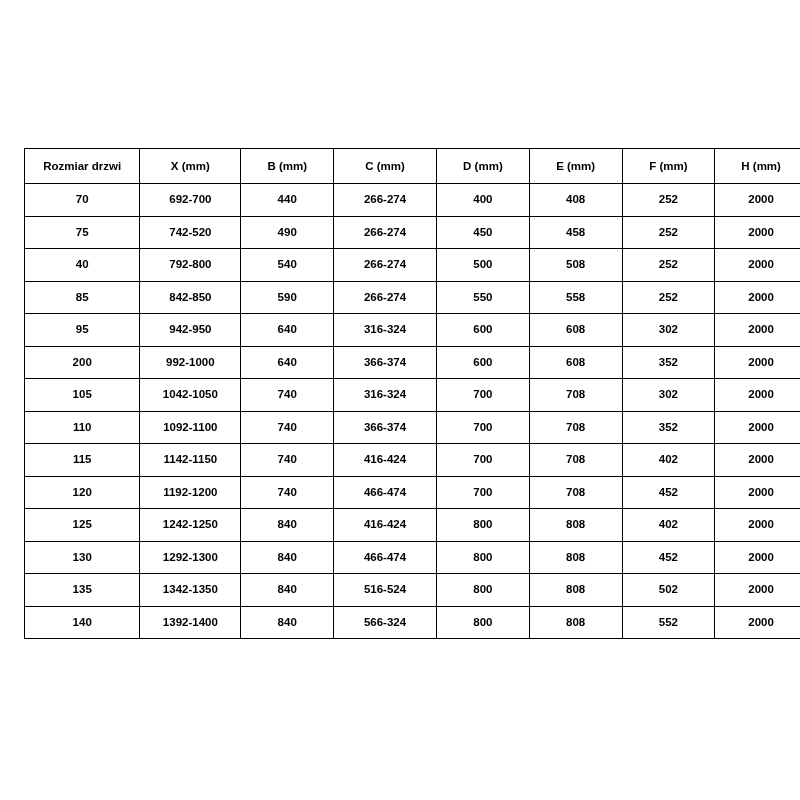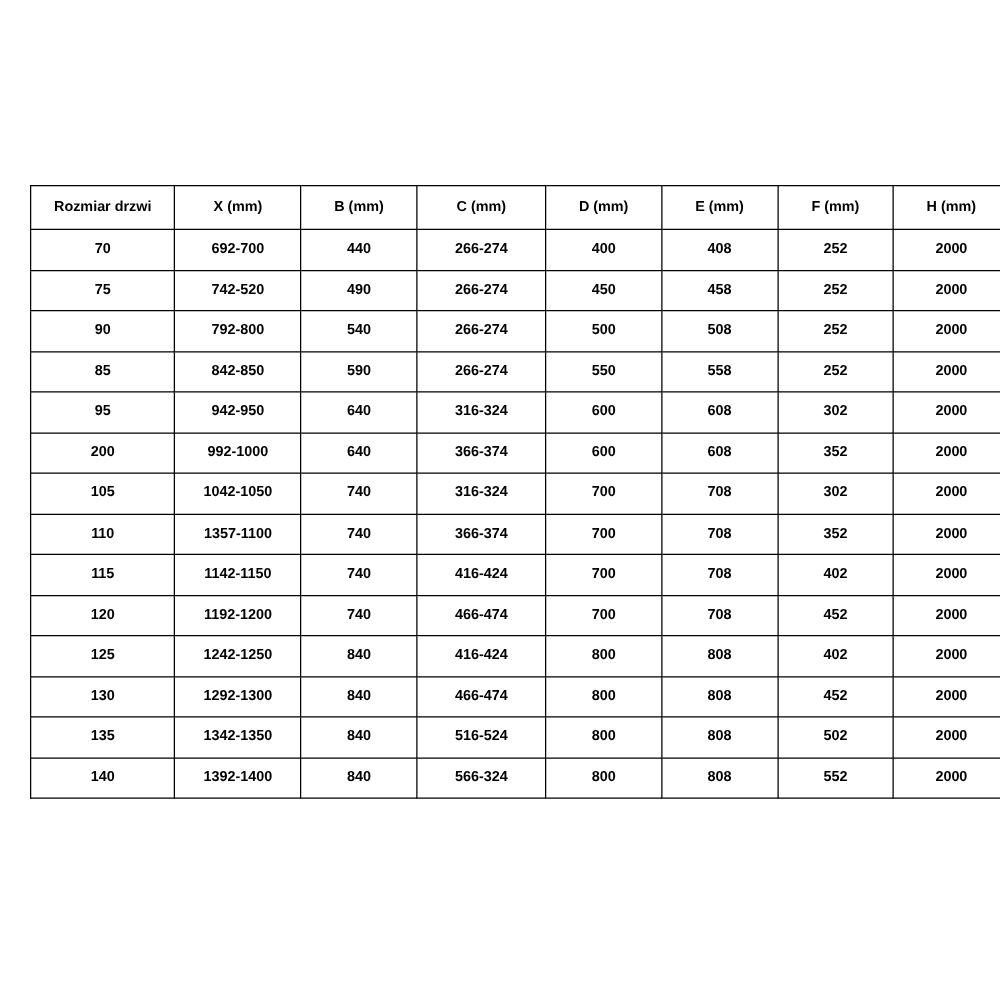--- a/index.html
+++ b/index.html
@@ -91,21 +91,21 @@
         <td>75</td>
         <td>742-520</td>
         <td>490</td>
         <td>266-274</td>
         <td>450</td>
         <td>458</td>
         <td>252</td>
         <td>2000</td>
       </tr>
       <tr>
-        <td>90</td>
+        <td>40</td>
         <td>792-800</td>
         <td>540</td>
         <td>266-274</td>
         <td>500</td>
         <td>508</td>
         <td>252</td>
         <td>2000</td>
       </tr>
       <tr>
         <td>85</td>
@@ -142,21 +142,21 @@
         <td>1042-1050</td>
         <td>740</td>
         <td>316-324</td>
         <td>700</td>
         <td>708</td>
         <td>302</td>
         <td>2000</td>
       </tr>
       <tr>
         <td>110</td>
-        <td>1357-1100</td>
+        <td>1092-1100</td>
         <td>740</td>
         <td>366-374</td>
         <td>700</td>
         <td>708</td>
         <td>352</td>
         <td>2000</td>
       </tr>
       <tr>
         <td>115</td>
         <td>1142-1150</td>

